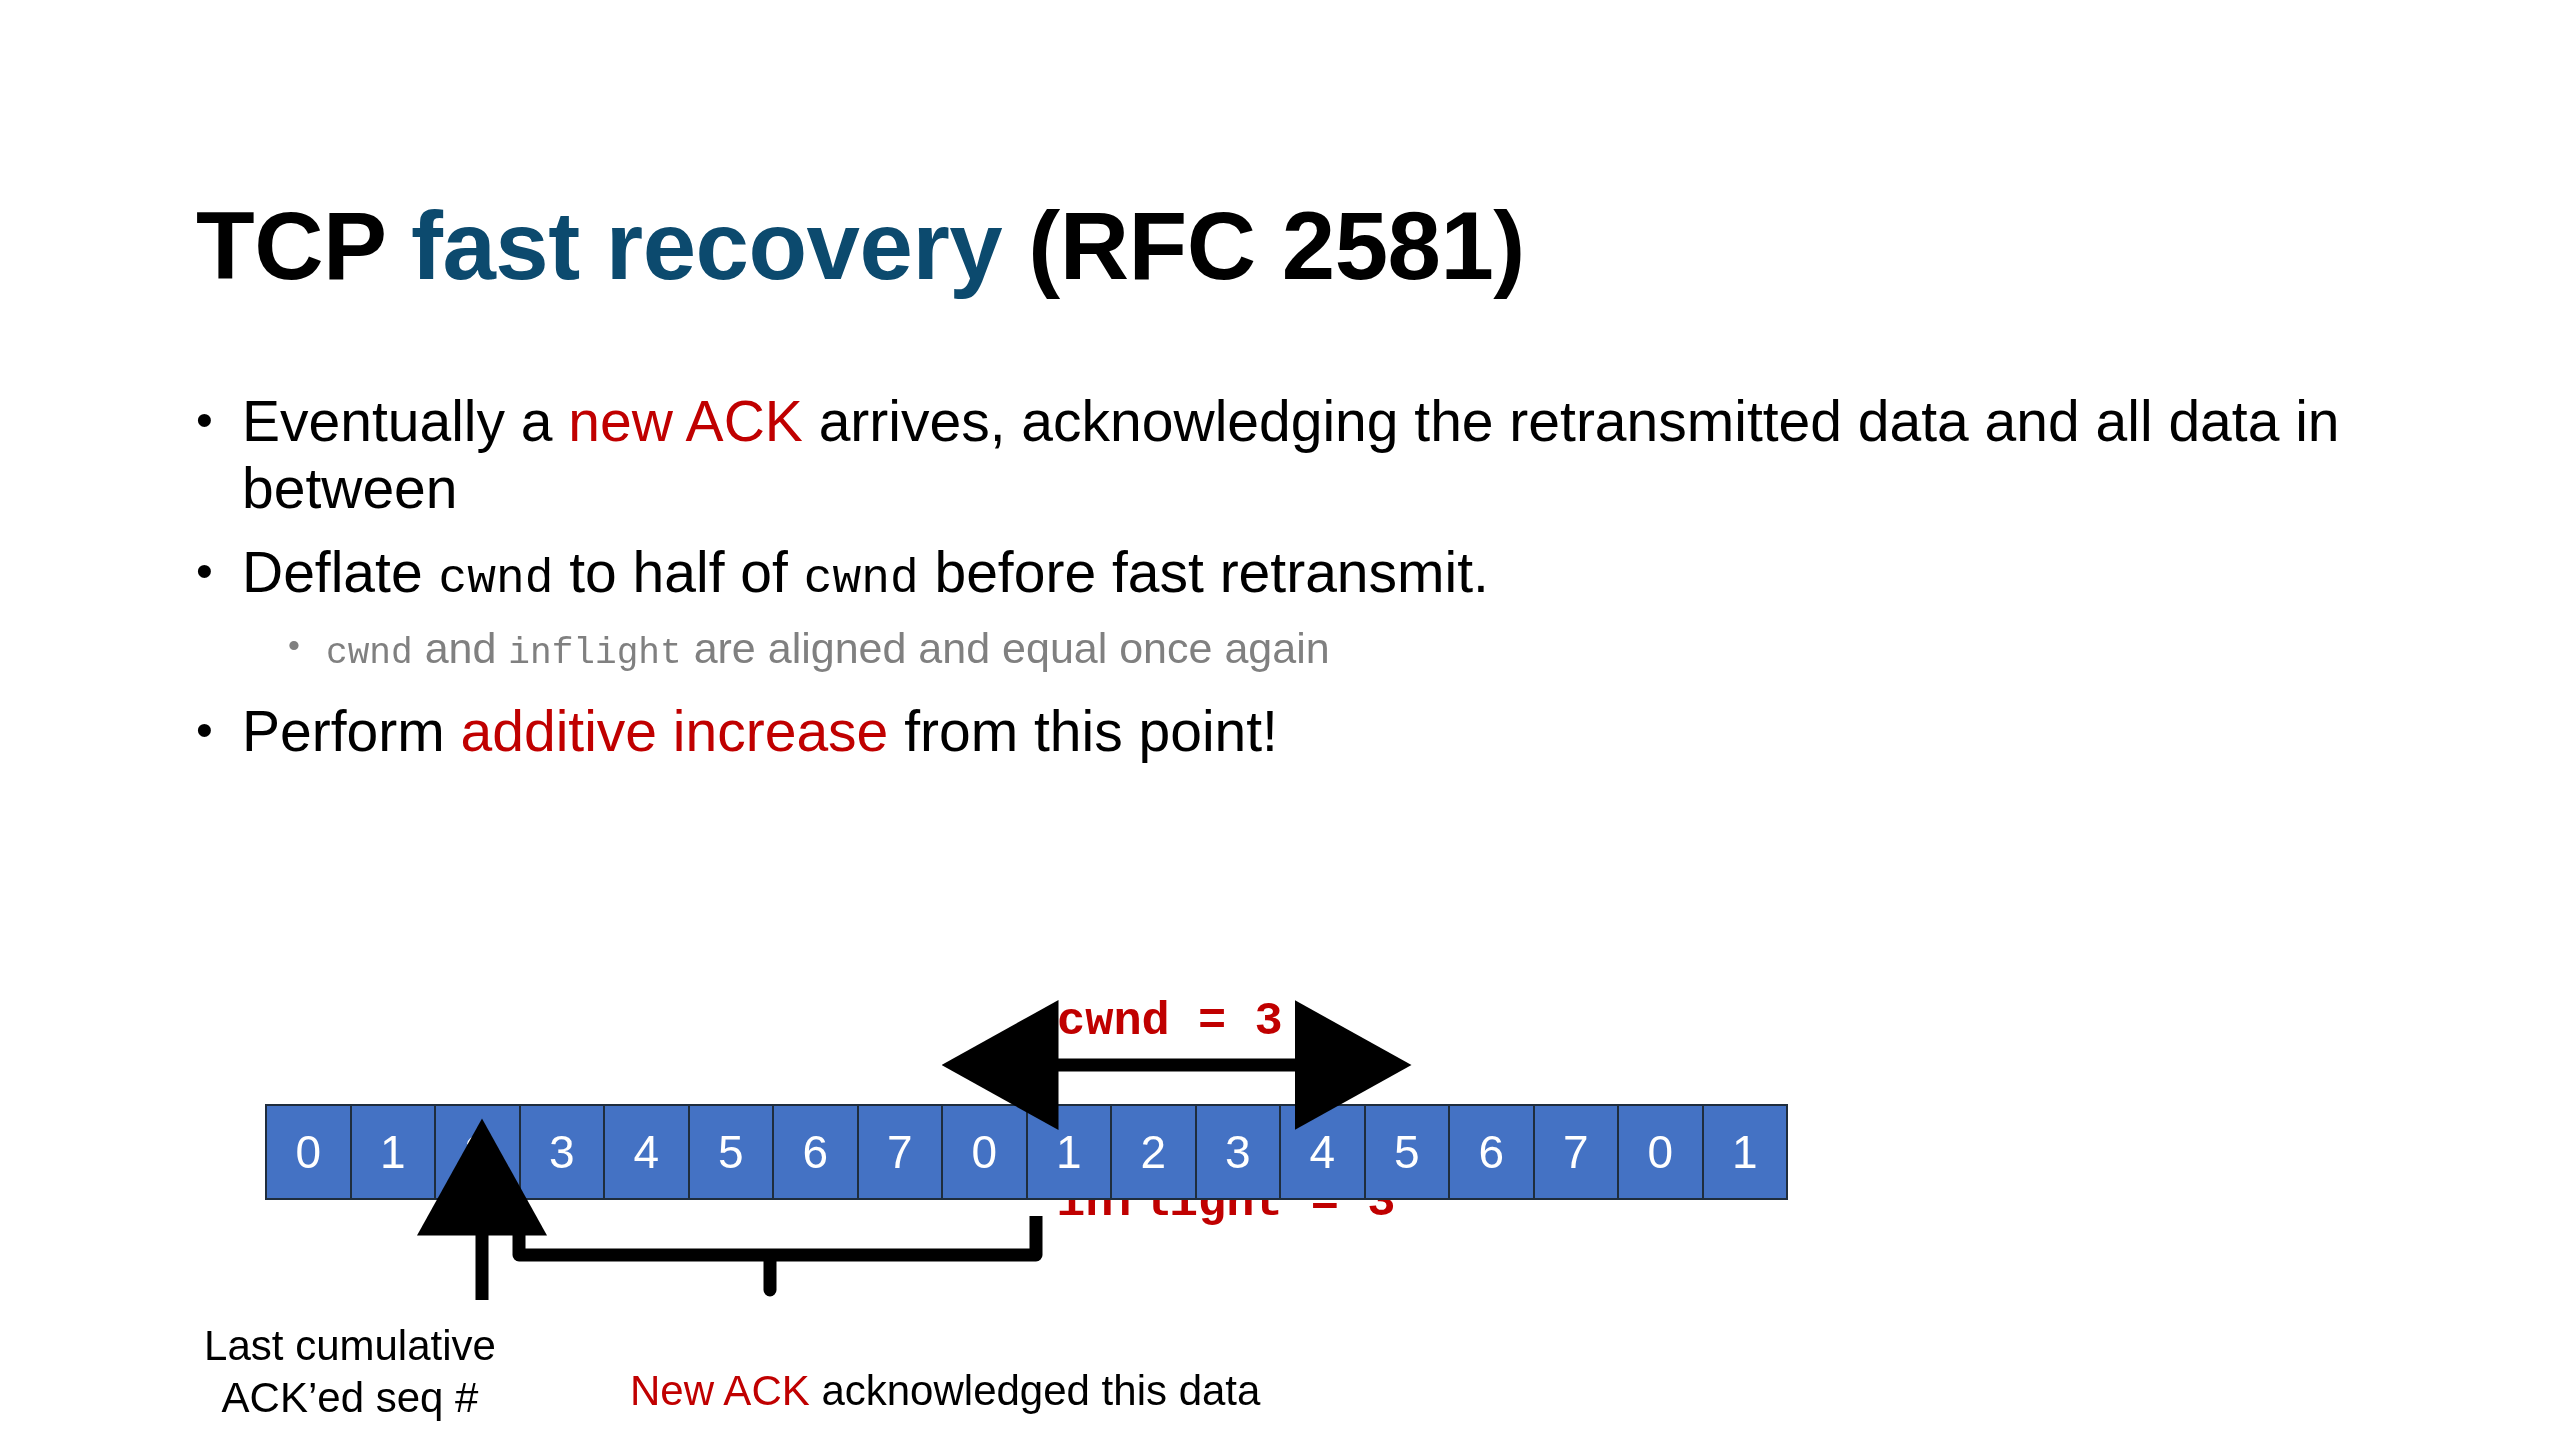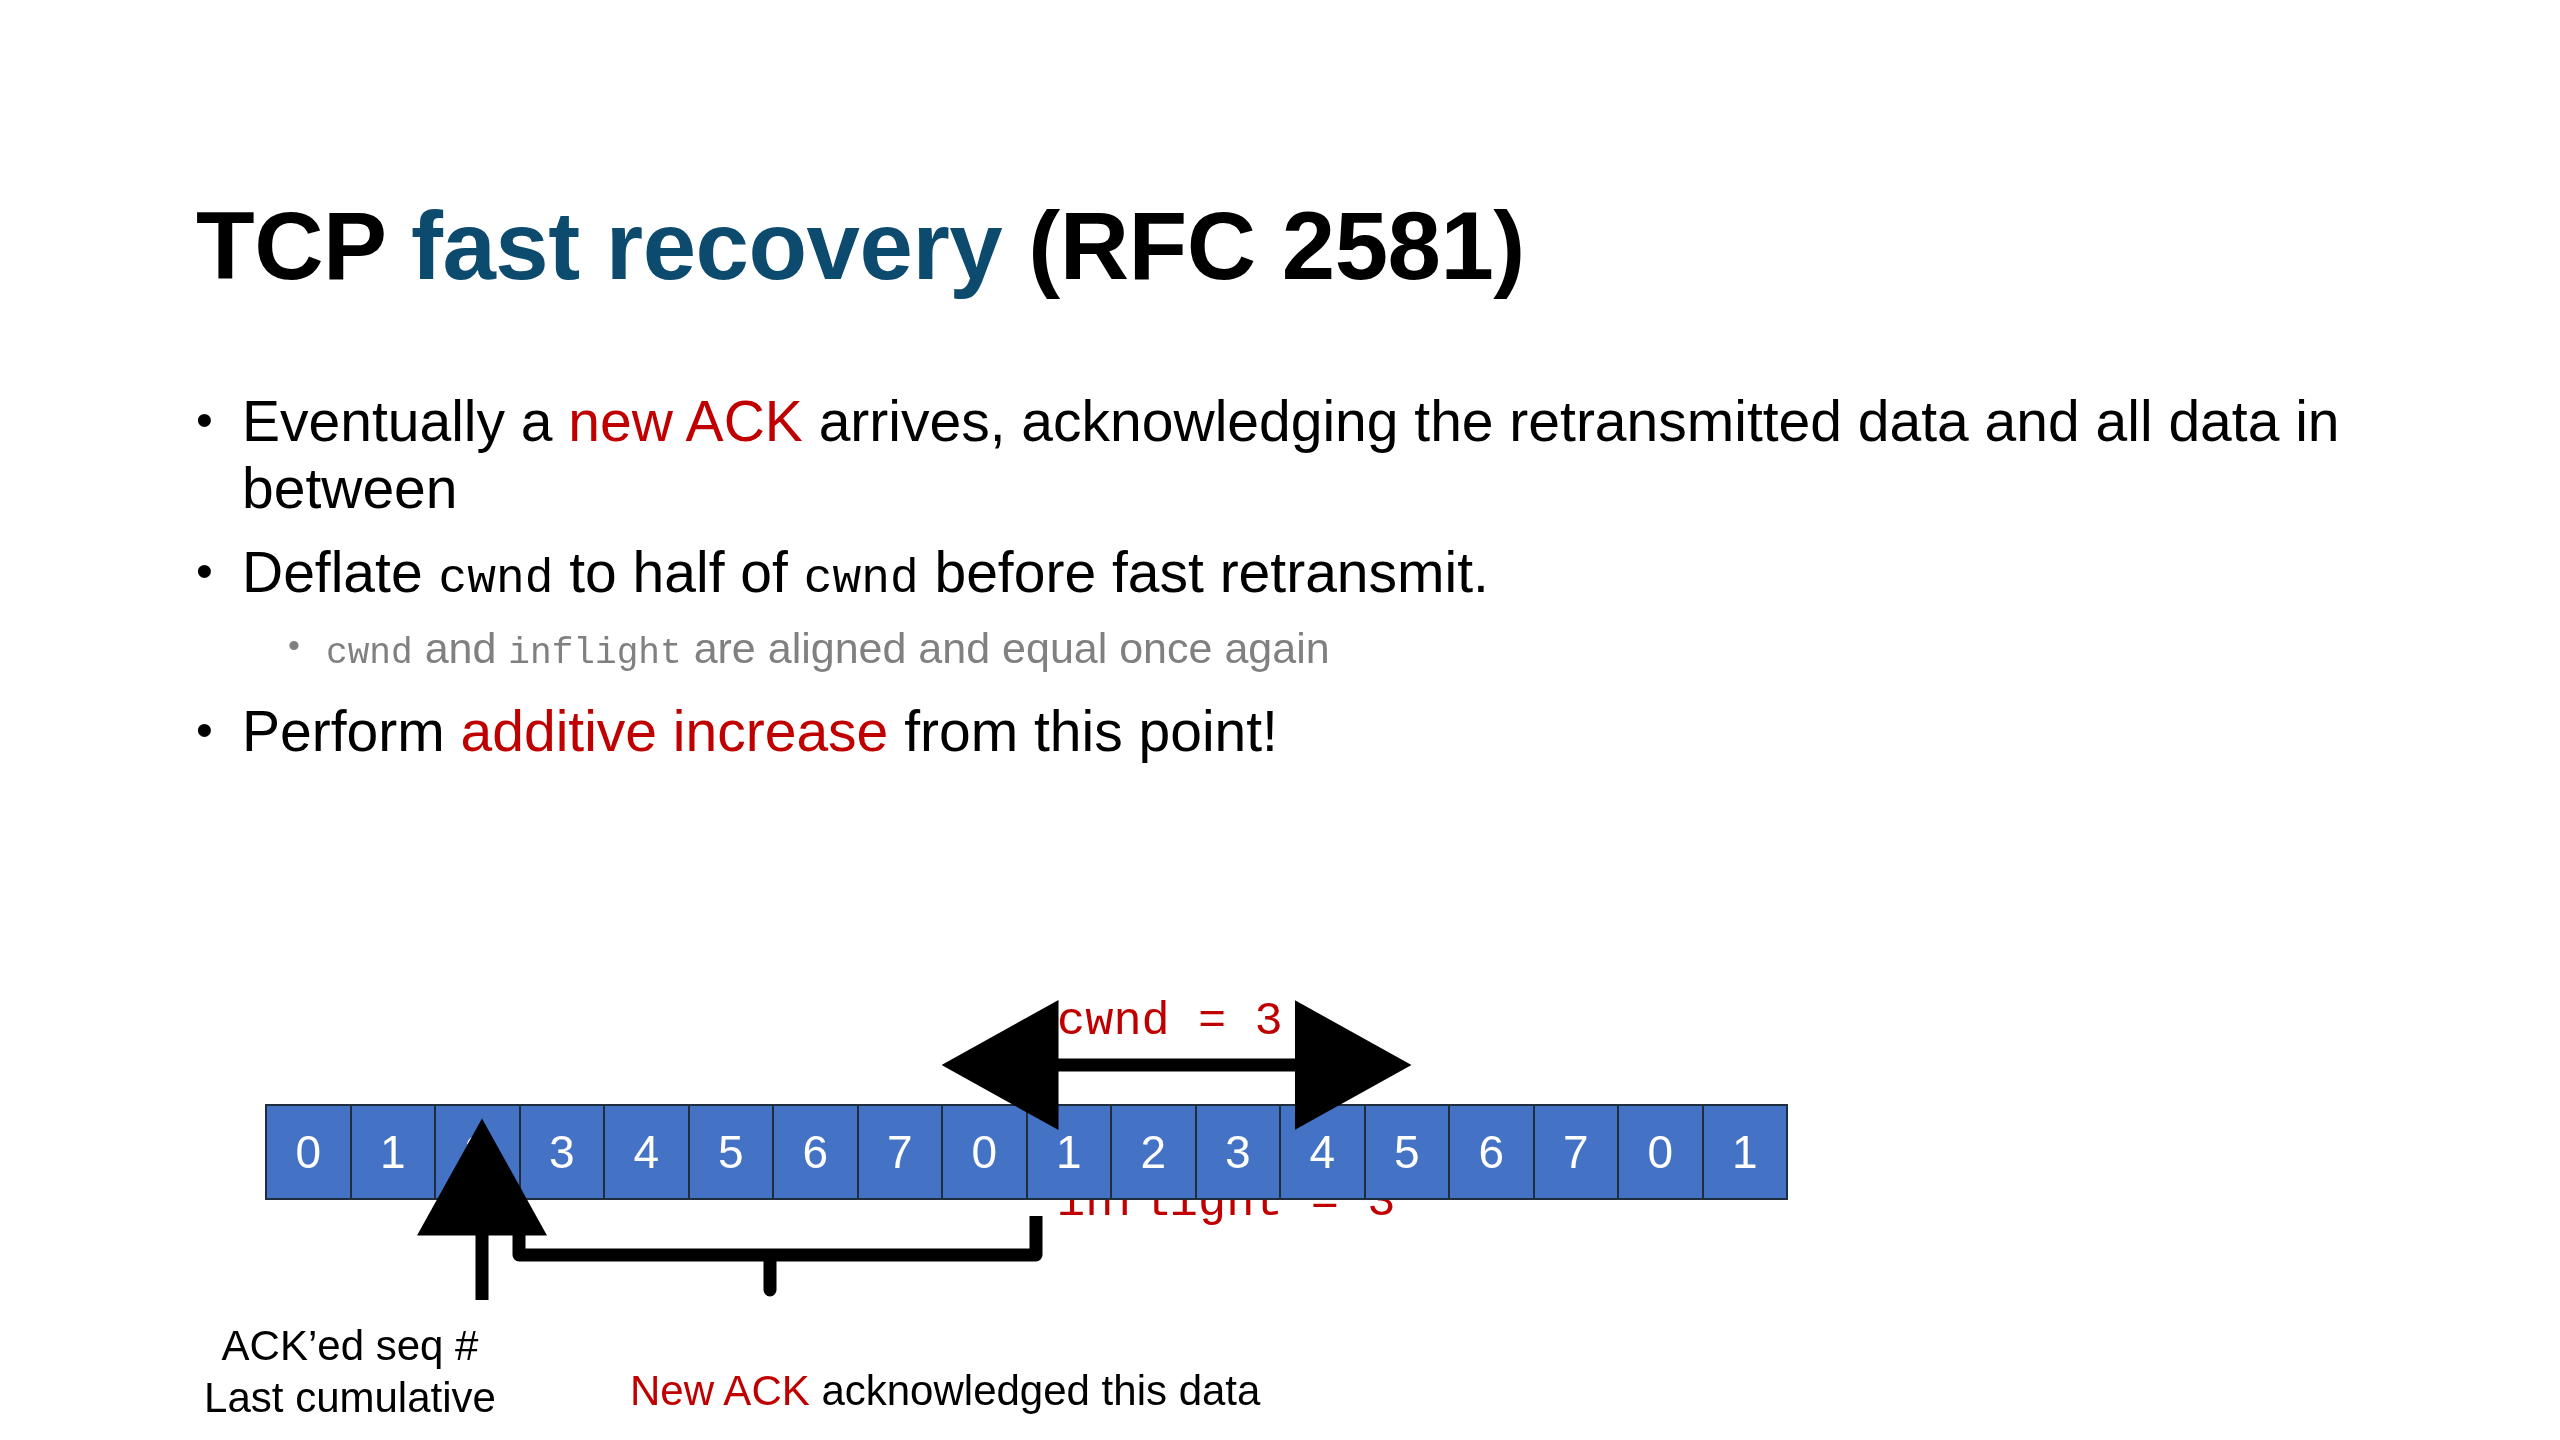--- a/index.html
+++ b/index.html
@@ -83,20 +83,21 @@
   
   #cwnd-annotation {
     position: absolute;
     left: 1057px;
     top: 12px;
     font-family: "Liberation Mono", "DejaVu Sans Mono", monospace;
     font-size: 47px;
     line-height: 1.28;
     color: #C00000;
     white-space: pre;
+    font-weight: bold;
   }
 
   
   #packet-strip {
     position: absolute;
     left: 265px;
     top: 244px;
     height: 96px;
     display: flex;
   }
@@ -218,19 +219,19 @@
     <g>
       <line x1="482" y1="440" x2="482" y2="356" stroke="#000000" stroke-width="13" marker-end="url(#arrowUp)"></line>
     </g>
 
     <g fill="none" stroke="#000000" stroke-width="13" stroke-linecap="butt" stroke-linejoin="round">
       <path d="M519,356 L519,395 L770,395 L770,430 L770,395 L1036,395 L1036,356"></path>
     </g>
   </svg>
 
   <div id="caption-last-ack">
+    <div>Last cumulative</div>
     <div>ACK’ed seq #</div>
-    <div>Last cumulative</div>
   </div>
 
   <div id="caption-new-ack"><span class="red">New ACK</span><span> acknowledged this data</span></div>
 
 </div>
 
 </body></html>

